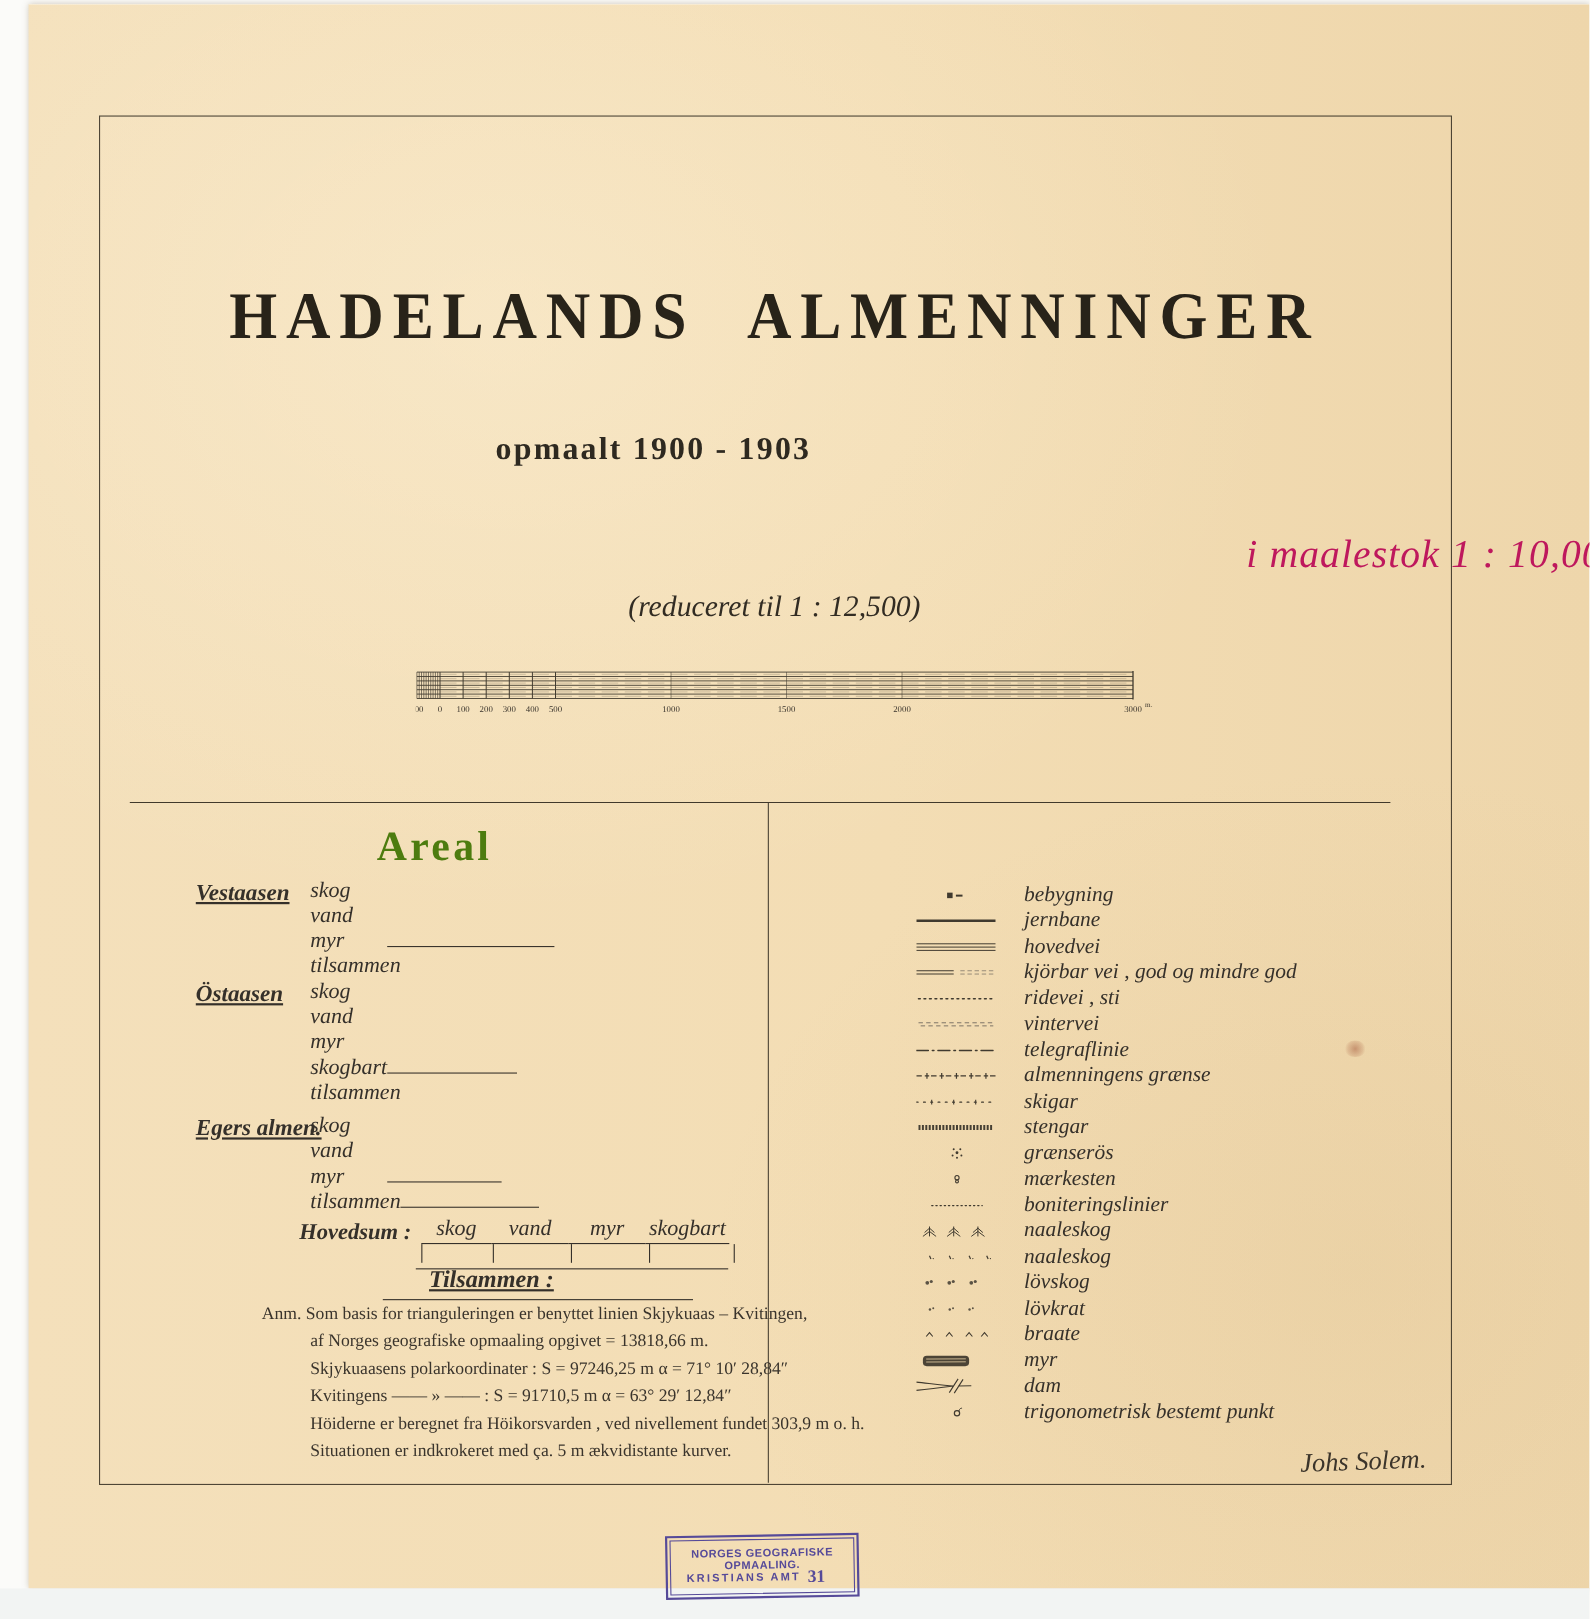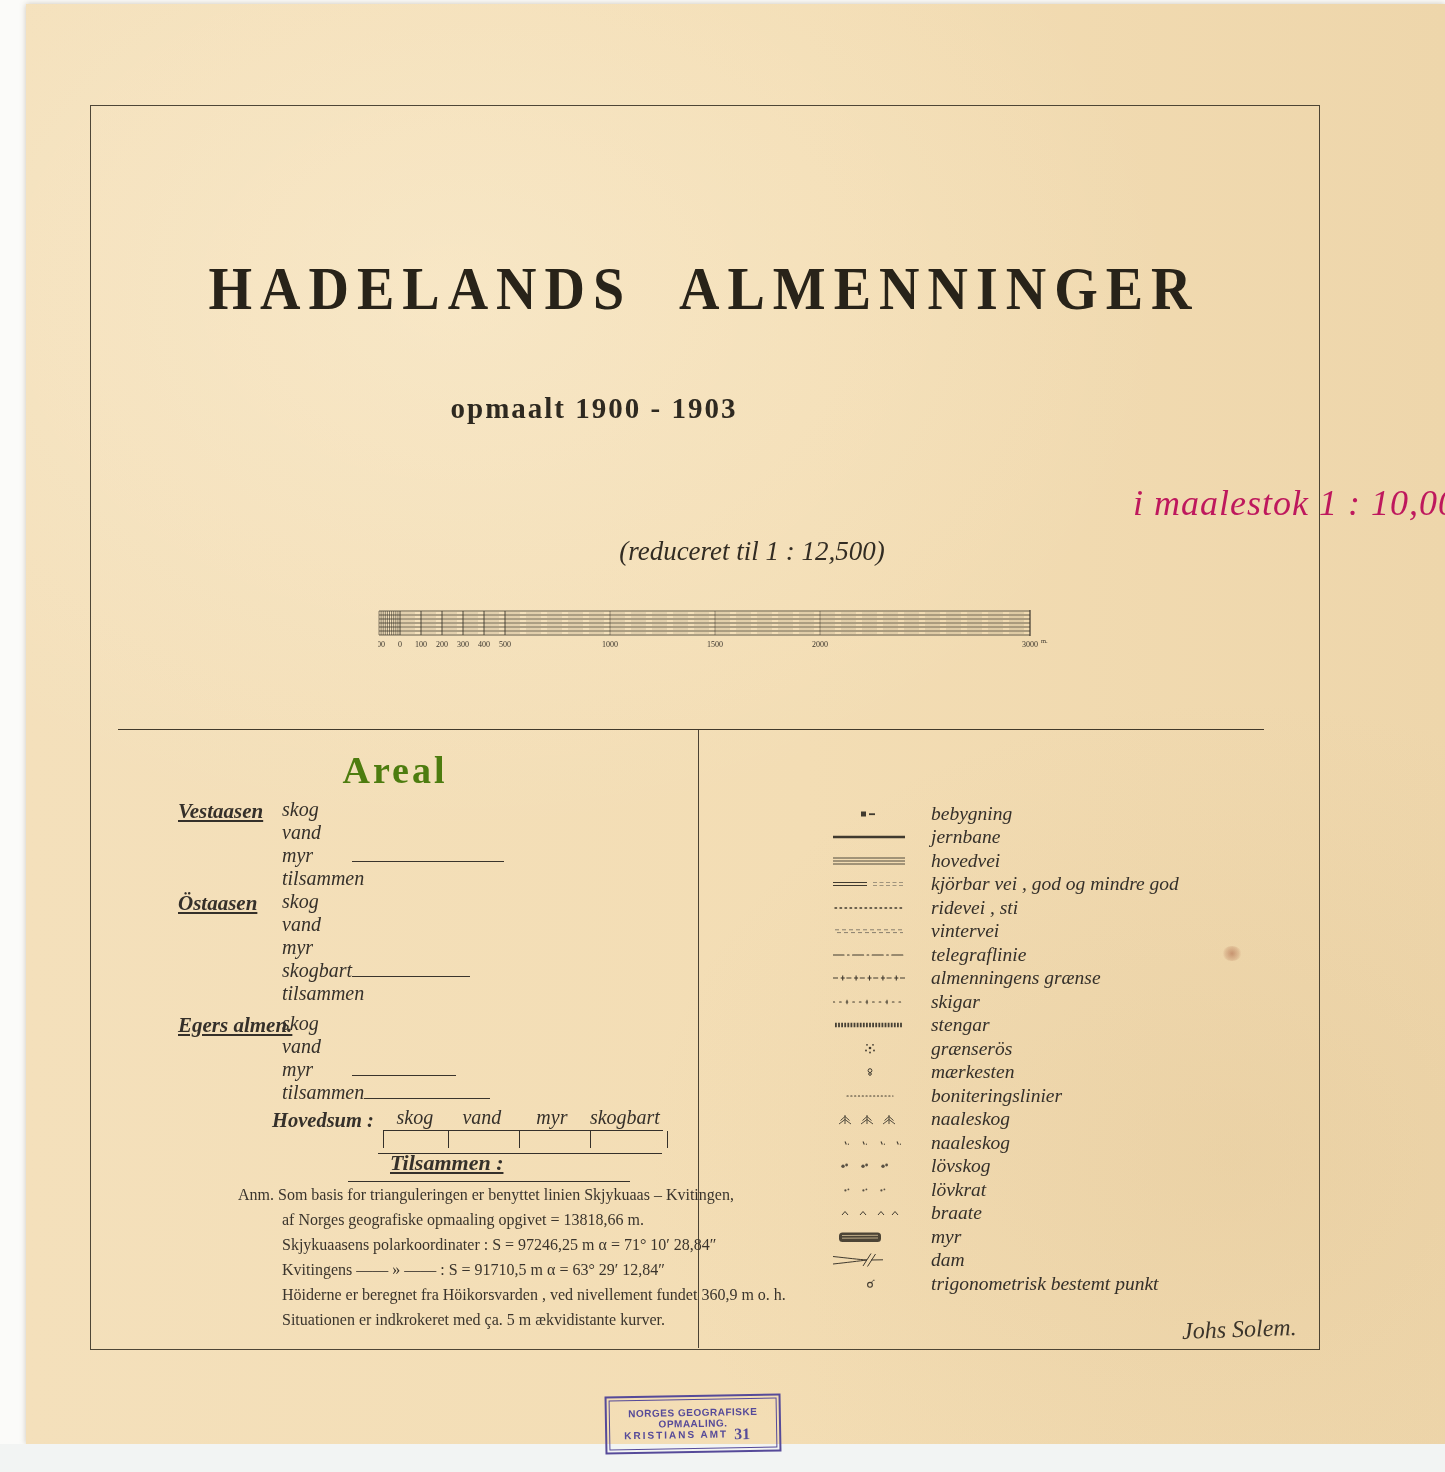--- a/index.html
+++ b/index.html
@@ -20,21 +20,21 @@
   .vdiv{position:absolute;left:698px;top:730px;width:0;height:618px;border-left:1.2px solid rgba(45,39,28,.85);}
 
   .main-title{position:absolute;left:90px;top:256px;width:1228px;text-align:center;
     font-size:56px;font-weight:bold;letter-spacing:8px;word-spacing:28px;color:#282319;
     transform:scaleY(1.08);}
   .surveyed{position:absolute;left:90px;top:392px;width:1008px;text-align:center;
     font-size:29px;font-weight:bold;letter-spacing:2px;color:#2e2920;}
   .scale-line1{position:absolute;left:90px;top:482px;width:1396px;text-align:right;
     font-size:36px;font-style:italic;letter-spacing:1px;color:#be185d;}
   .scale-line2{position:absolute;left:90px;top:536px;width:1228px;text-align:center;
-    font-size:27px;font-style:italic;color:#322c23;padding-left:48px;}
+    font-size:27px;font-style:italic;color:#322c23;}
   .scalebar{position:absolute;left:378px;top:608px;}
 
   .areal-title{position:absolute;left:290px;top:748px;width:210px;text-align:center;
     font-size:38px;font-weight:bold;letter-spacing:3px;color:#4d7c0f;}
   .areal-groups{position:absolute;left:178px;top:798px;}
   .a-group{display:flex;}
   .a-group.gap{margin-top:7px;}
   .a-gname{width:104px;font-size:21px;font-weight:bold;font-style:italic;
     text-decoration:underline;padding-top:1px;white-space:nowrap;}
   .a-row{height:23px;font-size:20px;font-style:italic;white-space:nowrap;}
@@ -193,21 +193,21 @@
       <div class="hs-bottomline"></div>
     </div>
   </div>
 
   <div class="tilsammen">Tilsammen :</div>
   <div class="notes" id="notes">
       <div class="note-line">Anm.  Som basis for trianguleringen er benyttet linien  Skjykuaas – Kvitingen,</div>
       <div class="note-line ind">af Norges geografiske opmaaling opgivet = 13818,66 m.</div>
       <div class="note-line ind">Skjykuaasens polarkoordinater :  S = 97246,25 m    α = 71° 10′ 28,84″</div>
       <div class="note-line ind">Kvitingens       —— » ——  :  S = 91710,5 m    α = 63° 29′ 12,84″</div>
-      <div class="note-line ind">Höiderne er beregnet fra Höikorsvarden , ved nivellement fundet 360,9 m o. h.</div>
+      <div class="note-line ind">Höiderne er beregnet fra Höikorsvarden , ved nivellement fundet 303,9 m o. h.</div>
       <div class="note-line ind">Situationen er indkrokeret med ça. 5 m ækvidistante kurver.</div>
     </div>
 
   <div class="legend-items" id="legend-items">
       <div class="legend-row">
         <span class="legend-symbol"><svg width="74" height="18" viewBox="0 0 74 18">
             <rect x="28" y="6.5" width="5" height="5" fill="#403a2f"></rect>
             <rect x="36" y="8.3" width="6" height="1.8" fill="#403a2f"></rect>
           </svg></span>
         <span class="legend-label">bebygning</span>

